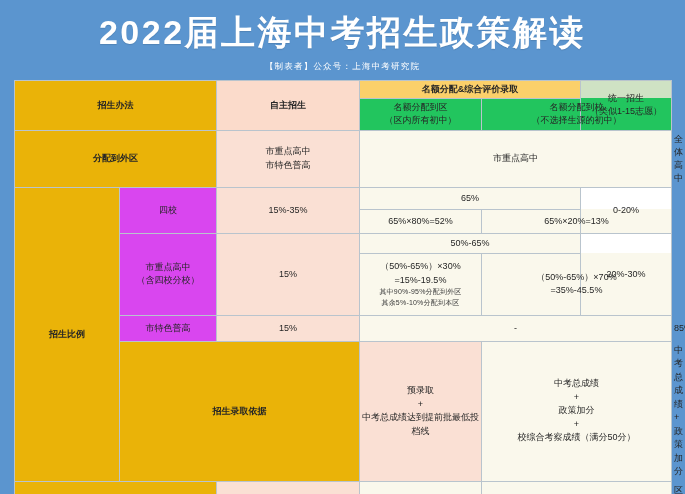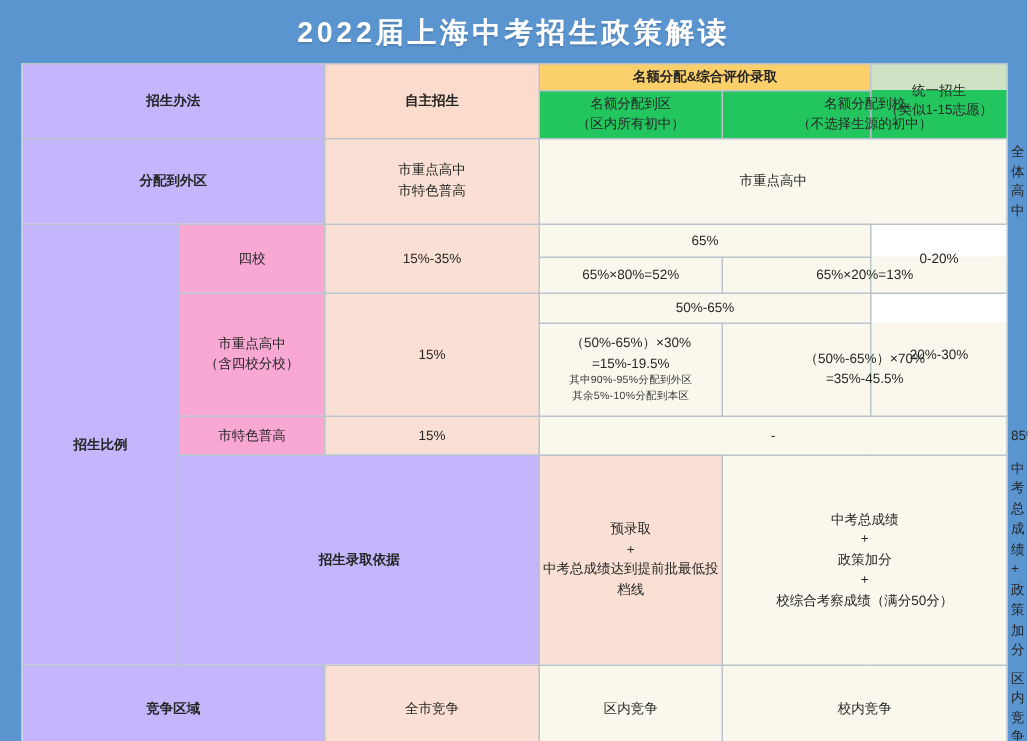--- a/index.html
+++ b/index.html
@@ -19,21 +19,21 @@
 
   
   .header {
     background: #5b95cf;
     padding: 11px 0 7px 0;
     text-align: center;
     flex: 0 0 auto;
   }
   .title {
     color: #ffffff;
-    font-size: 19px;
+    font-size: 34px;
     font-weight: bold;
     letter-spacing: 2.5px;
     line-height: 1.25;
     text-shadow: 0 1px 1px rgba(0,0,0,.12);
     white-space: nowrap;
   }
   .subtitle {
     color: #ffffff;
     font-size: 8.5px;
     letter-spacing: 1.2px;
@@ -57,39 +57,40 @@
     border: 1px solid #b9c4cd;
     text-align: center;
     vertical-align: middle;
     font-size: 9px;
     color: #262626;
     line-height: 1.45;
     padding: 2px 2px;
   }
 
   
-  .c-label    { background: #c4b5fd; font-weight: bold; font-size: 10.5px; color: #1b1b1b; }
-  .c-sublabel { background: #f9a8d4; font-size: 9.5px; color: #1b1b1b; }
+  .c-label    { background: #eab308; font-weight: bold; font-size: 10.5px; color: #1b1b1b; }
+  .c-sublabel { background: #d946ef; font-size: 9.5px; color: #1b1b1b; }
   .c-zizhu    { background: #fae0d4; }
   .c-zizhu-h  { background: #fbdbcb; font-weight: bold; font-size: 12px; }
   .c-ming-h   { background: #fbd06a; font-weight: bold; font-size: 11.5px; }
   .c-ming-sub { background: #22c55e; font-size: 9.5px; }
   .c-ming     { background: #faf8ec; }
   .c-tong-h   { background: #cfe2c4; font-weight: normal; font-size: 11px; }
   .c-tong     { background: #ffffff; margin-left: 28px; }
   .tiny  { font-size: 7px; color: #3a3a3a; letter-spacing: .2px; }
   .plus  { display: block; line-height: 1.5; }
 </style>
 </head>
 <body>
 
 <div class="poster">
 
   <div class="header">
     <div class="title">2022届上海中考招生政策解读</div>
+    <div class="subtitle">【制表者】公众号：上海中考研究院</div>
   </div>
 
   <div class="table-wrap">
     <table class="matrix">
       <colgroup>
         <col style="width:105px">
         <col style="width:97px">
         <col style="width:143px">
         <col style="width:122px">
         <col style="width:99px">

